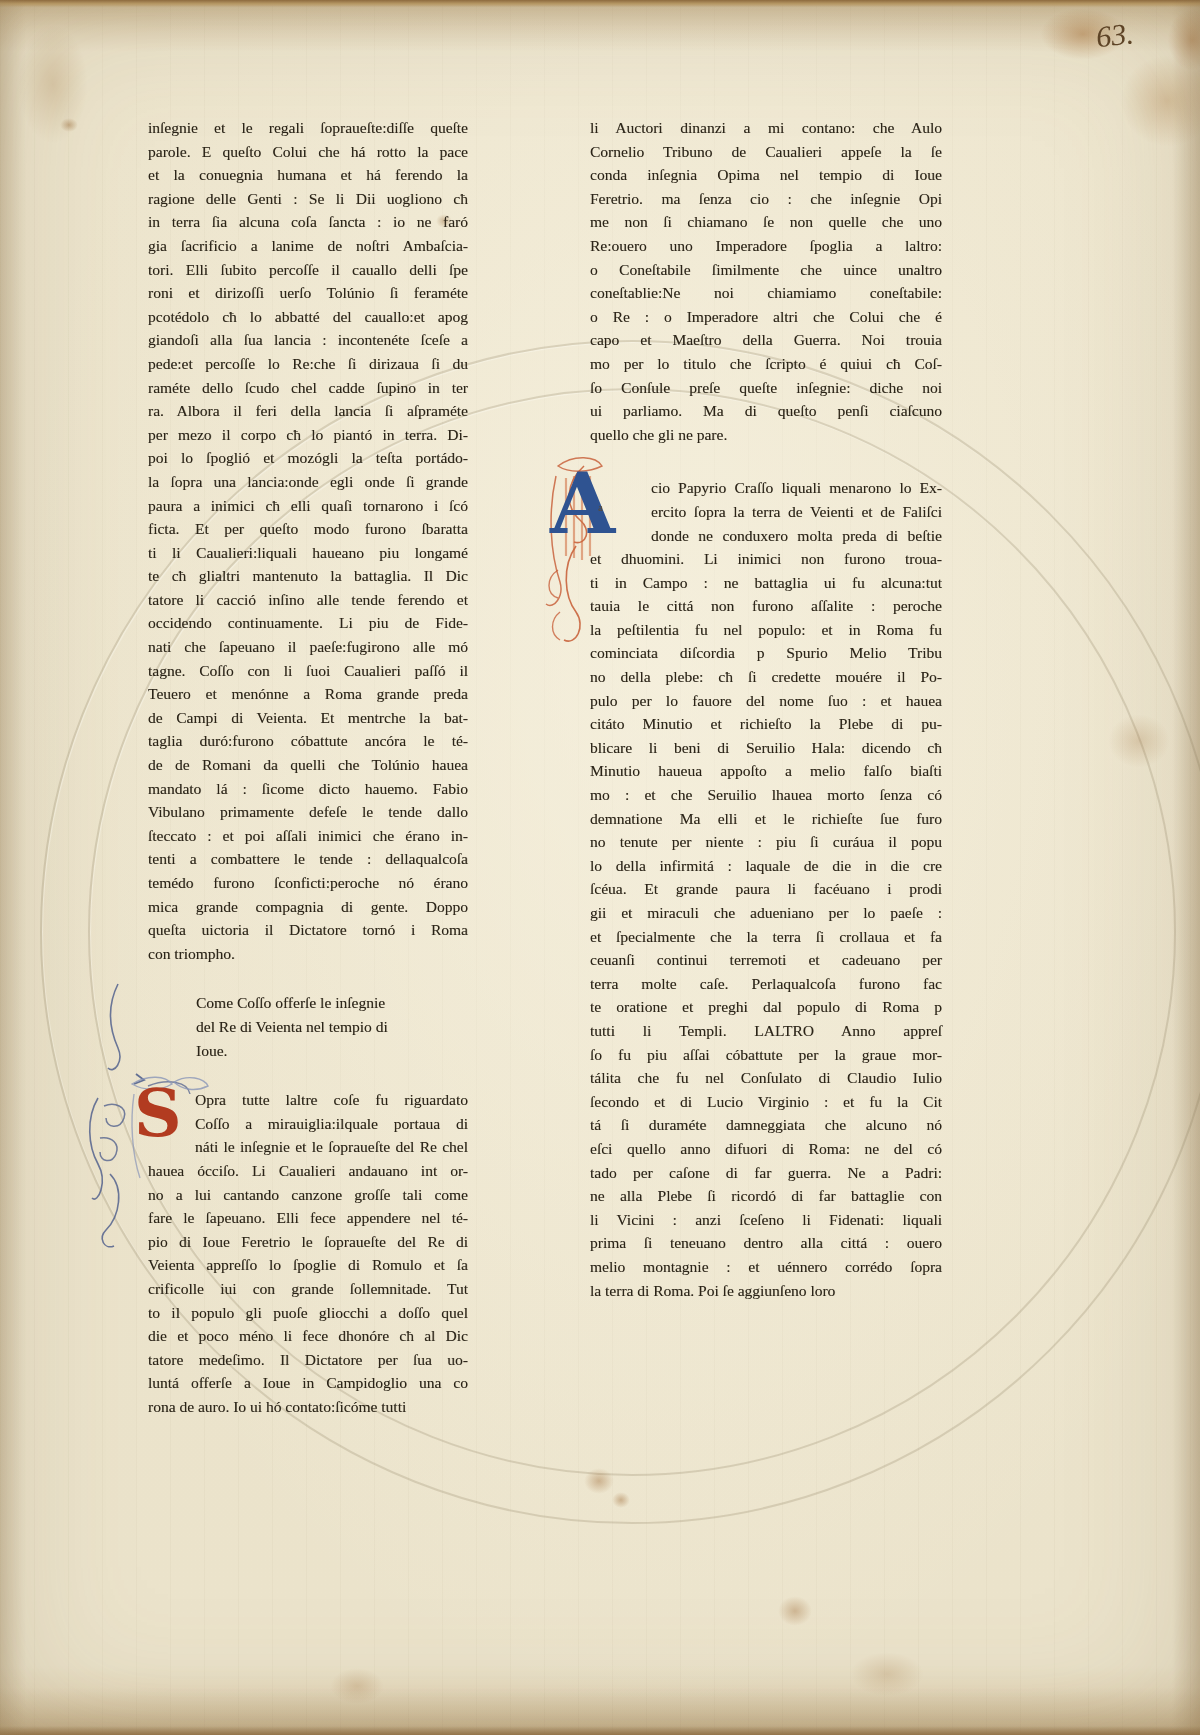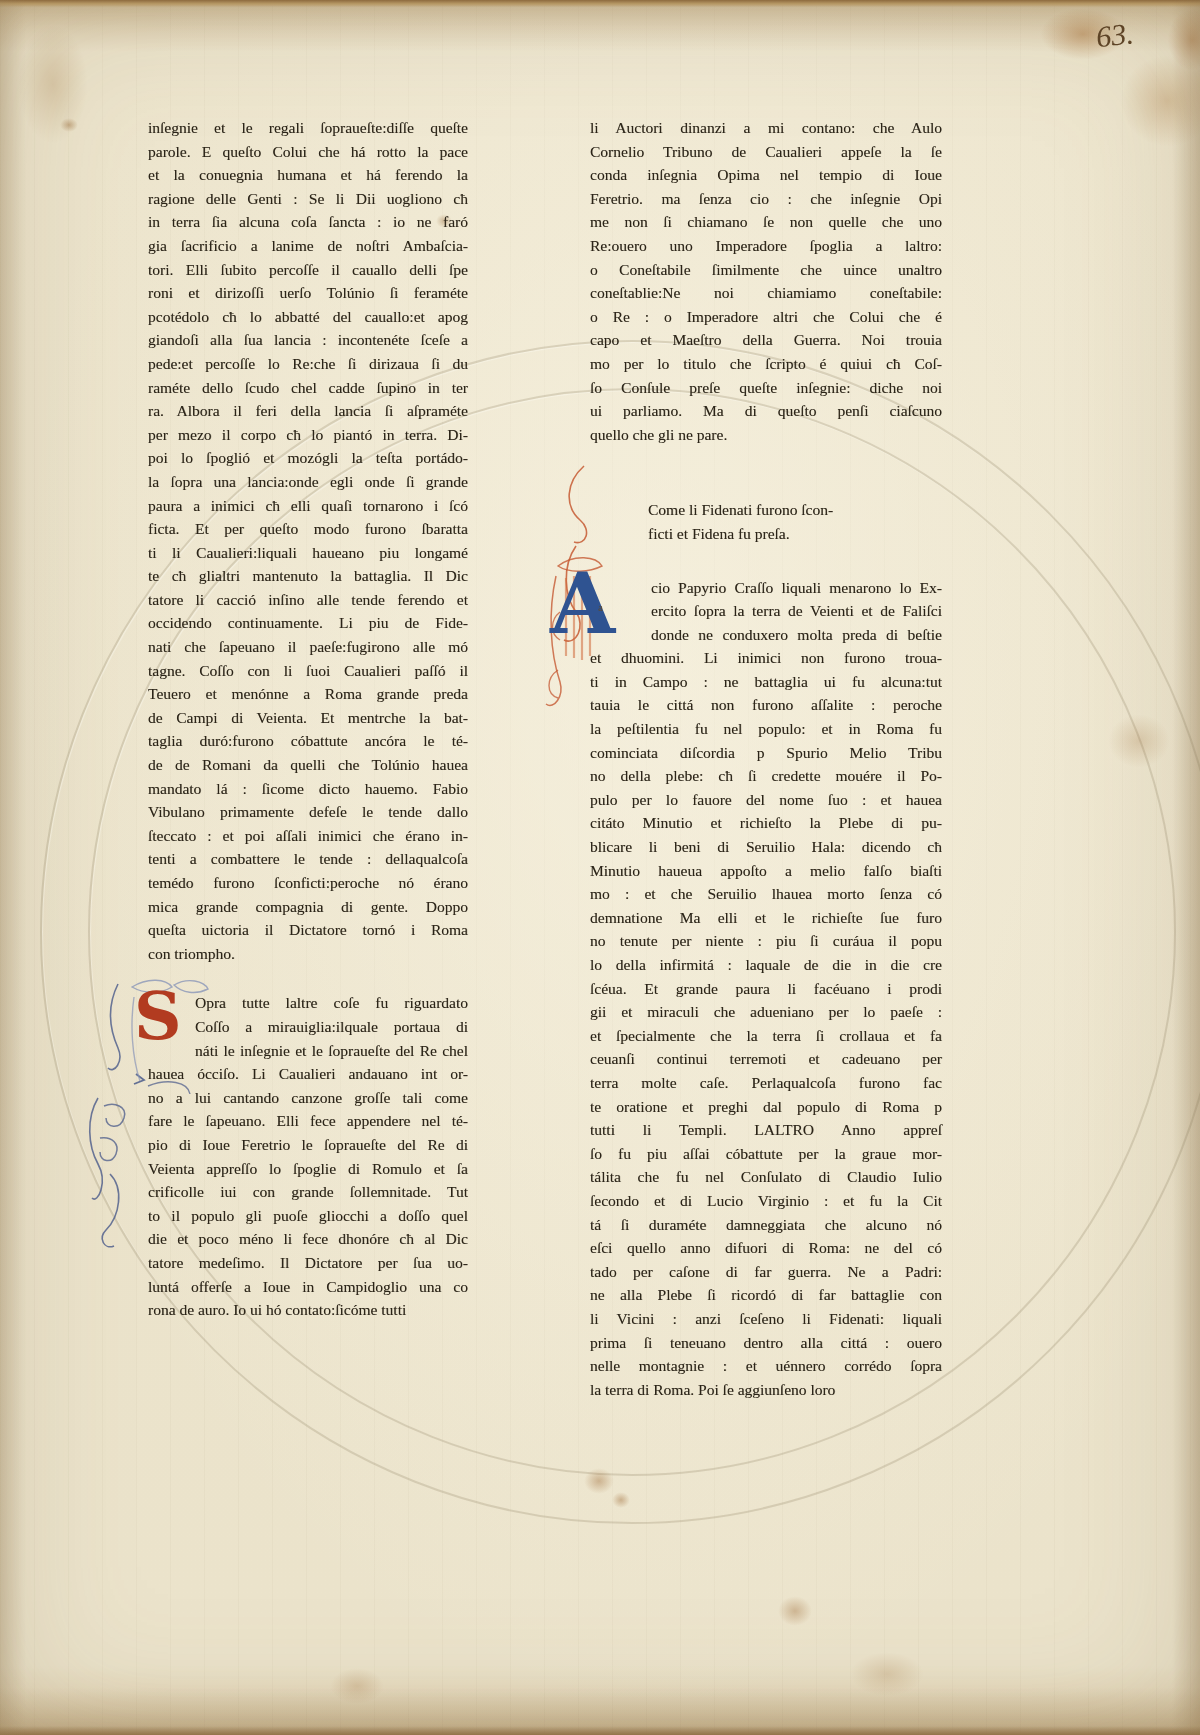--- a/index.html
+++ b/index.html
@@ -160,20 +160,25 @@
         <div class="tl">de de Romani da quelli che Tolúnio hauea</div>
         <div class="tl">mandato lá : ſicome dicto hauemo. Fabio</div>
         <div class="tl">Vibulano primamente defeſe le tende dallo</div>
         <div class="tl">ſteccato : et poi aſſali inimici che érano in-</div>
         <div class="tl">tenti a combattere le tende : dellaqualcoſa</div>
         <div class="tl">temédo furono ſconficti:peroche nó érano</div>
         <div class="tl">mica grande compagnia di gente. Doppo</div>
         <div class="tl">queſta uictoria il Dictatore tornó i Roma</div>
         <div class="tl lastl">con triompho.</div>
       </div>
+    <div class="heading">
+        <div class="tl">Come Coſſo offerſe le inſegnie</div>
+        <div class="tl">del Re di Veienta nel tempio di</div>
+        <div class="tl">Ioue.</div>
+      </div>
     <div class="para2">
       <div class="dc dc-s">
         <svg class="flourish" style="left:-26px;top:-14px;" width="90" height="110" viewBox="0 0 90 110">
           <path d="M10 10 C26 0 44 2 50 10 C40 16 24 18 10 10 Z" fill="none" stroke="#8a96b8" stroke-width="1.4" opacity="0.8"></path>
           <path d="M52 8 C66 0 82 4 86 12 C74 18 60 16 52 8 Z" fill="none" stroke="#8a96b8" stroke-width="1.4" opacity="0.8"></path>
           <path d="M12 20 C8 48 10 80 18 104" fill="none" stroke="#8a96b8" stroke-width="1.4" opacity="0.7"></path>
         </svg>
         <span class="initial initial-red">S</span>
       </div>
       <div>
@@ -206,24 +211,20 @@
         <div class="tl">me non ſi chiamano ſe non quelle che uno</div>
         <div class="tl">Re:ouero uno Imperadore ſpoglia a laltro:</div>
         <div class="tl">o Coneſtabile ſimilmente che uince unaltro</div>
         <div class="tl">coneſtablie:Ne noi chiamiamo coneſtabile:</div>
         <div class="tl">o Re : o Imperadore altri che Colui che é</div>
         <div class="tl">capo et Maeſtro della Guerra. Noi trouia</div>
         <div class="tl">mo per lo titulo che ſcripto é quiui cħ Coſ-</div>
         <div class="tl">ſo Conſule preſe queſte inſegnie: diche noi</div>
         <div class="tl">ui parliamo. Ma di queſto penſi ciaſcuno</div>
         <div class="tl lastl">quello che gli ne pare.</div>
-      </div>
-    <div class="heading">
-        <div class="tl">Come li Fidenati furono ſcon-</div>
-        <div class="tl">ficti et Fidena fu preſa.</div>
       </div>
     <div class="para2">
       <div class="dc dc-a">
         <svg class="flourish" style="left:-52px;top:-24px;" width="110" height="170" viewBox="0 0 110 170">
           <path d="M20 14 C36 2 58 4 64 14 C52 20 32 22 20 14 Z" fill="none" stroke="#c55a33" stroke-width="1.4" opacity="0.8"></path>
           <path d="M18 24 C10 60 12 100 22 130 C26 144 16 158 8 152" fill="none" stroke="#c55a33" stroke-width="1.5" opacity="0.8"></path>
           <path d="M28 26 L28 104 M36 24 L36 106 M44 22 L44 108 M52 24 L52 104" stroke="#d06a3c" stroke-width="2.2" opacity="0.55"></path>
           <path d="M20 118 C8 126 8 142 20 146" fill="none" stroke="#c55a33" stroke-width="1.4" opacity="0.75"></path>
         </svg>
         <span class="initial initial-blue">A</span>
@@ -256,19 +257,19 @@
           <div class="tl">tutti li Templi. LALTRO Anno appreſ</div>
           <div class="tl">ſo fu piu aſſai cóbattute per la graue mor-</div>
           <div class="tl">tálita che fu nel Conſulato di Claudio Iulio</div>
           <div class="tl">ſecondo et di Lucio Virginio : et fu la Cit</div>
           <div class="tl">tá ſi duraméte damneggiata che alcuno nó</div>
           <div class="tl">eſci quello anno difuori di Roma: ne del có</div>
           <div class="tl">tado per caſone di far guerra. Ne a Padri:</div>
           <div class="tl">ne alla Plebe ſi ricordó di far battaglie con</div>
           <div class="tl">li Vicini : anzi ſceſeno li Fidenati: liquali</div>
           <div class="tl">prima ſi teneuano dentro alla cittá : ouero</div>
-          <div class="tl">nelle montagnie : et uénnero corrédo ſopra</div>
+          <div class="tl">melio montagnie : et uénnero corrédo ſopra</div>
           <div class="tl lastl">la terra di Roma. Poi ſe aggiunſeno loro</div>
         </div>
     </div>
   </div>
 
 </div>
 
 </body></html>

